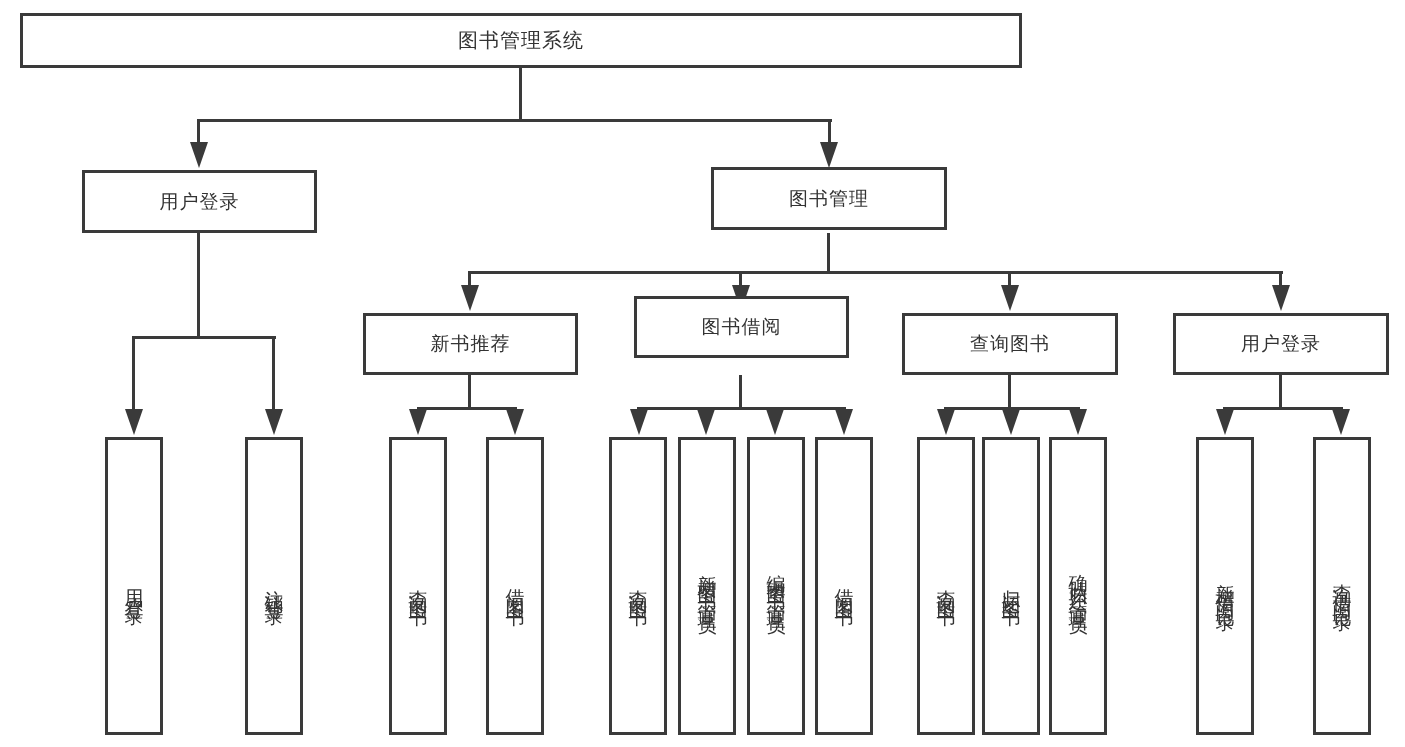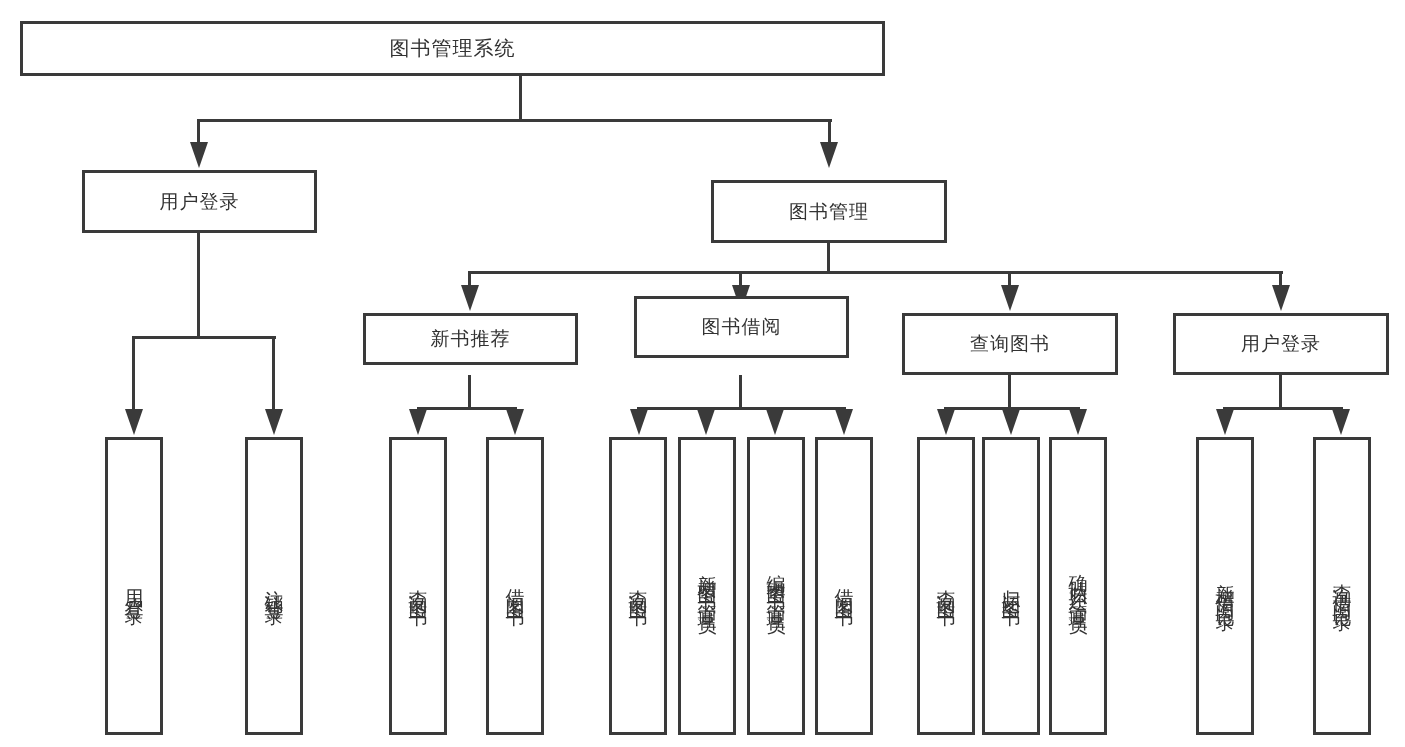--- a/index.html
+++ b/index.html
@@ -58,35 +58,35 @@
     font-size: 19px;
     z-index: 6;
     white-space: nowrap;
   }
 </style>
 </head>
 <body>
 
 <div id="diagram">
 
-  <div class="box root-box" style="left:20px; top:13px; width:865px; height:55px;margin-top:8px;">
+  <div class="box root-box" style="left:20px; top:13px; width:1002px; height:55px;">
     <span>图书管理系统</span>
   </div>
 
   <div class="vline" style="left:519px; top:68px;  height:54px;"></div>
   <div class="hline" style="left:197px; top:119px; width:635px;"></div>
   <div class="vline" style="left:197px; top:119px; height:28px;"></div>
   <div class="arrow" style="left:190px; top:142px;"></div>
   <div class="vline" style="left:828px; top:119px; height:28px;"></div>
   <div class="arrow" style="left:820px; top:142px;"></div>
 
   <div class="box" style="left:82px; top:170px; width:235px; height:63px;">
     <span>用户登录</span>
   </div>
-  <div class="box" style="left:711px; top:180px; width:236px; height:63px;">
+  <div class="box" style="left:711px; top:167px; width:236px; height:63px;">
     <span>图书管理</span>
   </div>
 
   <div class="vline" style="left:197px; top:233px; height:106px;"></div>
   <div class="hline" style="left:132px; top:336px; width:144px;"></div>
   <div class="vline" style="left:132px; top:336px; height:76px;"></div>
   <div class="arrow" style="left:125px; top:409px;"></div>
   <div class="vline" style="left:272px; top:336px; height:76px;"></div>
   <div class="arrow" style="left:265px; top:409px;"></div>
 
@@ -94,21 +94,21 @@
   <div class="hline" style="left:469px; top:271px; width:814px;"></div>
   <div class="vline" style="left:468px;  top:271px; height:17px;"></div>
   <div class="arrow" style="left:461px;  top:285px;"></div>
   <div class="vline" style="left:739px;  top:271px; height:17px;"></div>
   <div class="arrow" style="left:732px;  top:285px;"></div>
   <div class="vline" style="left:1008px; top:271px; height:17px;"></div>
   <div class="arrow" style="left:1001px; top:285px;"></div>
   <div class="vline" style="left:1279px; top:271px; height:17px;"></div>
   <div class="arrow" style="left:1272px; top:285px;"></div>
 
-  <div class="box" style="left:363px; top:313px; width:215px; height:52px;">
+  <div class="box" style="left:363px; top:313px; width:215px; height:62px;">
     <span>新书推荐</span>
   </div>
   <div class="box" style="left:634px; top:296px; width:215px; height:62px;">
     <span>图书借阅</span>
   </div>
   <div class="box" style="left:902px; top:313px; width:216px; height:62px;">
     <span>查询图书</span>
   </div>
   <div class="box" style="left:1173px; top:313px; width:216px; height:62px;">
     <span>用户登录</span>

